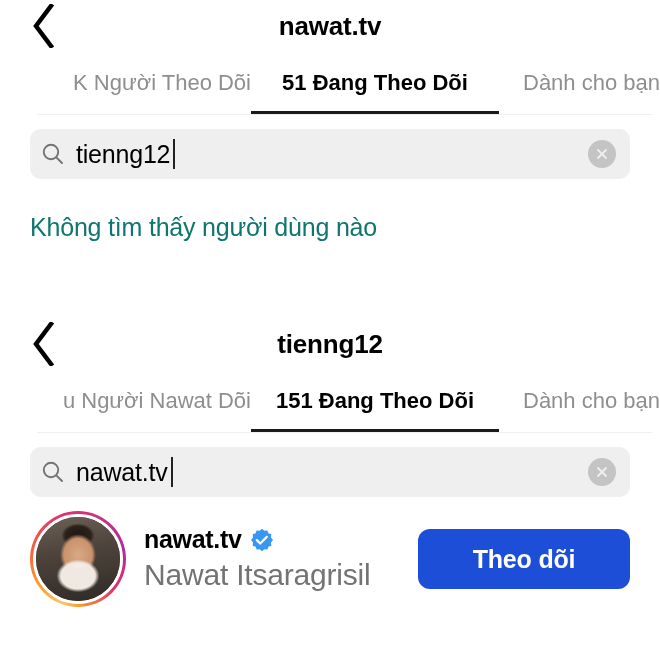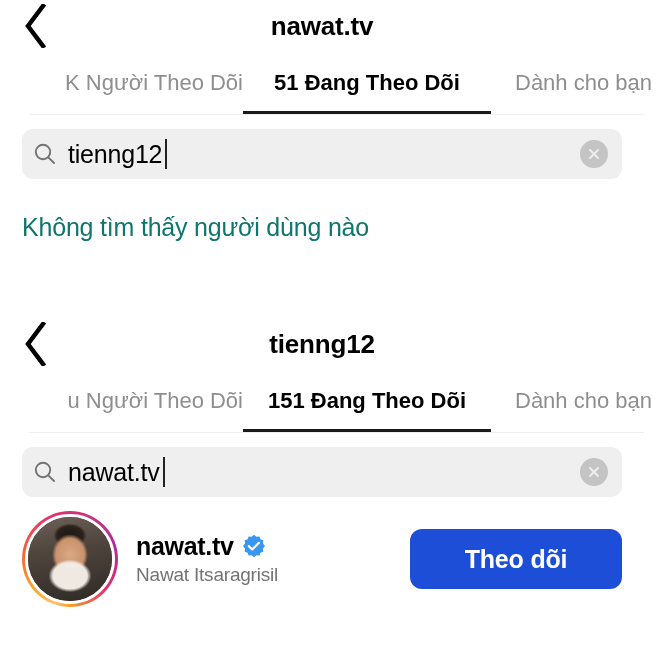--- a/index.html
+++ b/index.html
@@ -11,21 +11,21 @@
     width: 660px;
     height: 660px;
     overflow: hidden;
     font-family: "Liberation Sans", sans-serif;
     -webkit-font-smoothing: antialiased;
     color: #000000;
   }
 
   .screen {
     position: absolute;
-    left: 0;
+    left: 8px;
     width: 644px;
     background: #ffffff;
   }
 
   
   .nav-header {
     position: relative;
     height: 52px;
   }
   .back-chevron {
@@ -232,21 +232,21 @@
     align-items: center;
     line-height: 1.15;
   }
   .verified-icon {
     margin-left: 8px;
     display: inline-flex;
     align-items: center;
   }
   .verified-icon svg { display: block; }
   .result-fullname {
-    font-size: 19px;
+    font-size: 30px;
     color: #737373;
     letter-spacing: -0.2px;
     margin-top: 4px;
     line-height: 1.15;
   }
   .follow-btn {
     flex: 0 0 auto;
     width: 212px;
     height: 60px;
     border: none;
@@ -320,21 +320,21 @@
         <svg width="26" height="44" viewBox="0 0 26 44" fill="none">
           <path d="M20 2 L5 22 L20 42" stroke="#000" stroke-width="4.5" stroke-linecap="square" stroke-linejoin="miter"></path>
         </svg>
       </span>
     </div>
     <div class="nav-title">tienng12</div>
   </div>
 
   <div class="tabbar">
     <div class="tab tab-left">
-      <span>u Người Theo Dõi</span>
+      <span>u Người Nawat Dõi</span>
     </div>
     <div class="tab tab-active">
       <span>151 Đang Theo Dõi</span>
     </div>
     <div class="tab tab-right">
       <span>Dành cho bạn</span>
     </div>
   </div>
 
   <div class="searchwrap">

